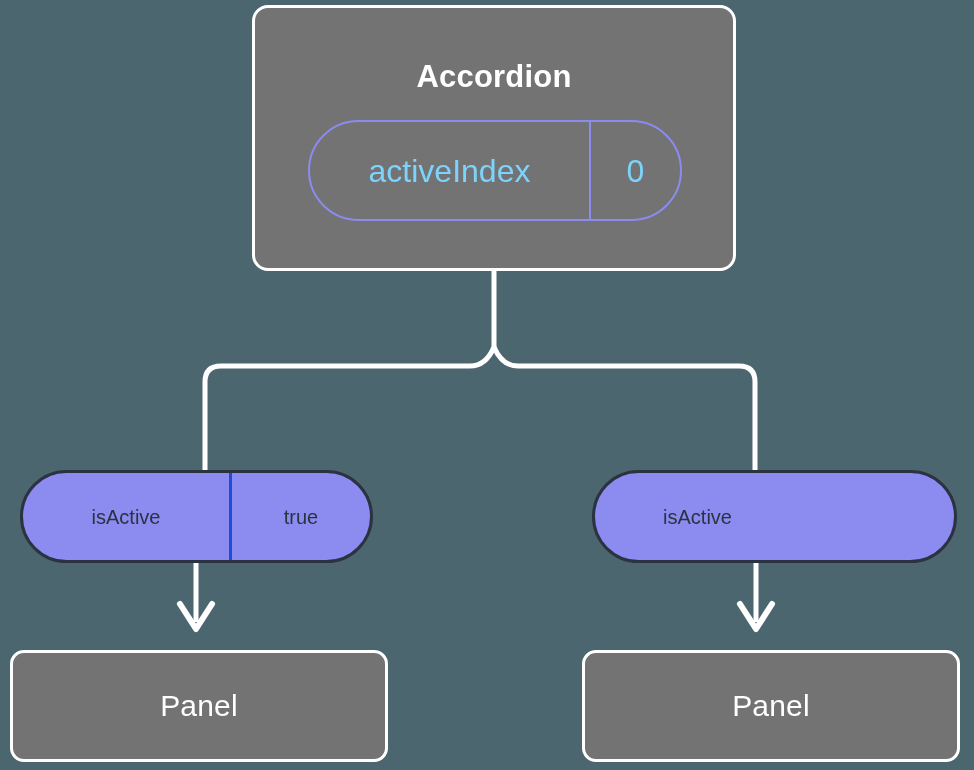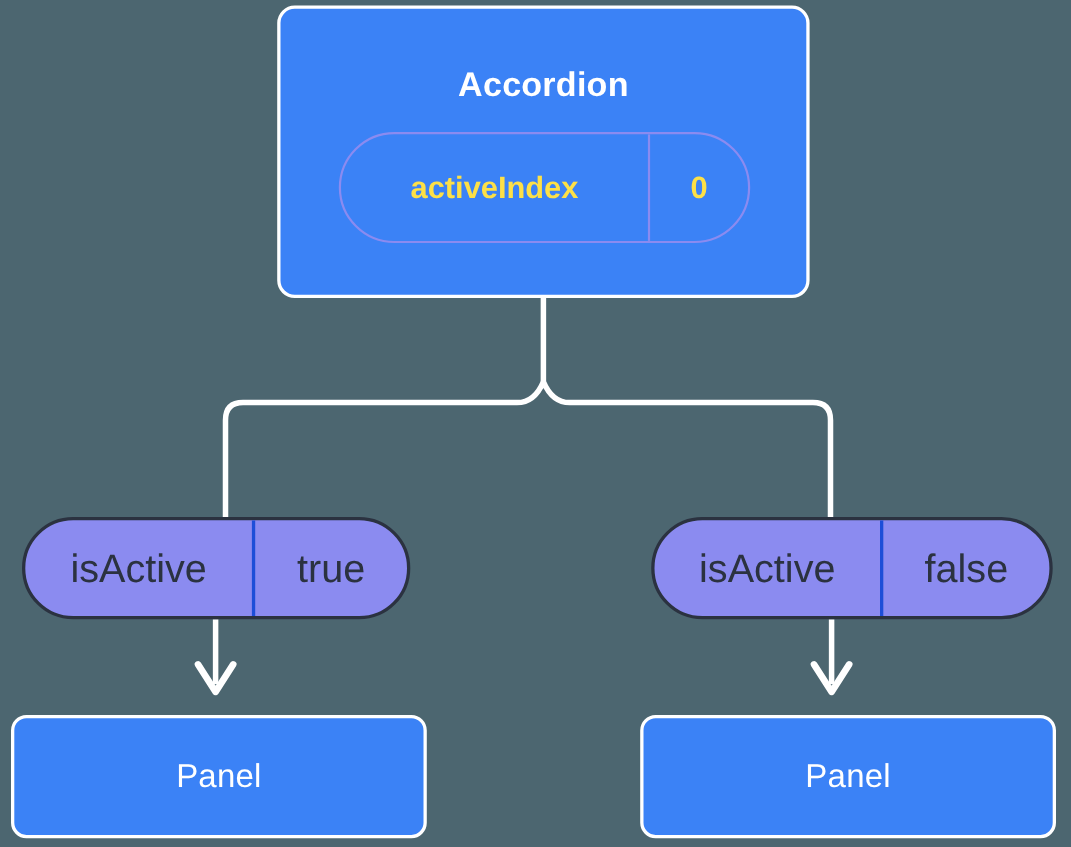--- a/index.html
+++ b/index.html
@@ -11,21 +11,21 @@
     overflow:hidden;
   }
   #stage{position:relative;width:974px;height:770px;}
 
   
   #wires{position:absolute;left:0;top:0;width:974px;height:770px;pointer-events:none;}
 
   
   .card{
     position:absolute;
-    background:#3b82f6;
+    background:#737373;
     border:3px solid #ffffff;
     border-radius:16px;
     box-sizing:border-box;
     display:flex;
     flex-direction:column;
     align-items:center;
   }
   .card-title{
     color:#ffffff;
     font-size:31px;
@@ -65,31 +65,31 @@
     line-height:1;
     white-space:nowrap;
   }
 
   
   #state-pill{
     left:308px;top:120px;width:374px;height:101px;
     border:2px solid #8b8bf0;
     background:transparent;
   }
-  #state-pill .seg{color:#fde047;font-size:28px;font-weight:bold;}
+  #state-pill .seg{color:#7dd3fc;font-size:32px;}
   #state-pill .seg-key{width:279px;}
   #state-pill .seg-val{flex:1;border-left:2px solid #8b8bf0;}
 
   
   .prop-pill{
     height:93px;
     border:3px solid #2b3240;
     background:#8b8bf0;
   }
-  .prop-pill .seg{color:#2b3240;font-size:36px;}
+  .prop-pill .seg{color:#2b3240;font-size:20px;}
   .prop-pill .seg-val{border-left:3px solid #1d4ed8;}
 
   #pill-left{left:20px;top:470px;width:353px;}
   #pill-left .seg-key{width:206px;}
   #pill-left .seg-val{flex:1;}
 
   #pill-right{left:592px;top:470px;width:365px;}
   #pill-right .seg-key{width:205px;}
   #pill-right .seg-val{flex:1;}
 </style>
@@ -124,21 +124,20 @@
     <div class="seg seg-val">0</div>
   </div>
 
   <div class="pill prop-pill" id="pill-left">
     <div class="seg seg-key">isActive</div>
     <div class="seg seg-val">true</div>
   </div>
 
   <div class="pill prop-pill" id="pill-right">
     <div class="seg seg-key">isActive</div>
-    <div class="seg seg-val">false</div>
   </div>
 
   <div class="card panel-card" id="panel-left">
     <div class="card-title">Panel</div>
   </div>
 
   <div class="card panel-card" id="panel-right">
     <div class="card-title">Panel</div>
   </div>
 

